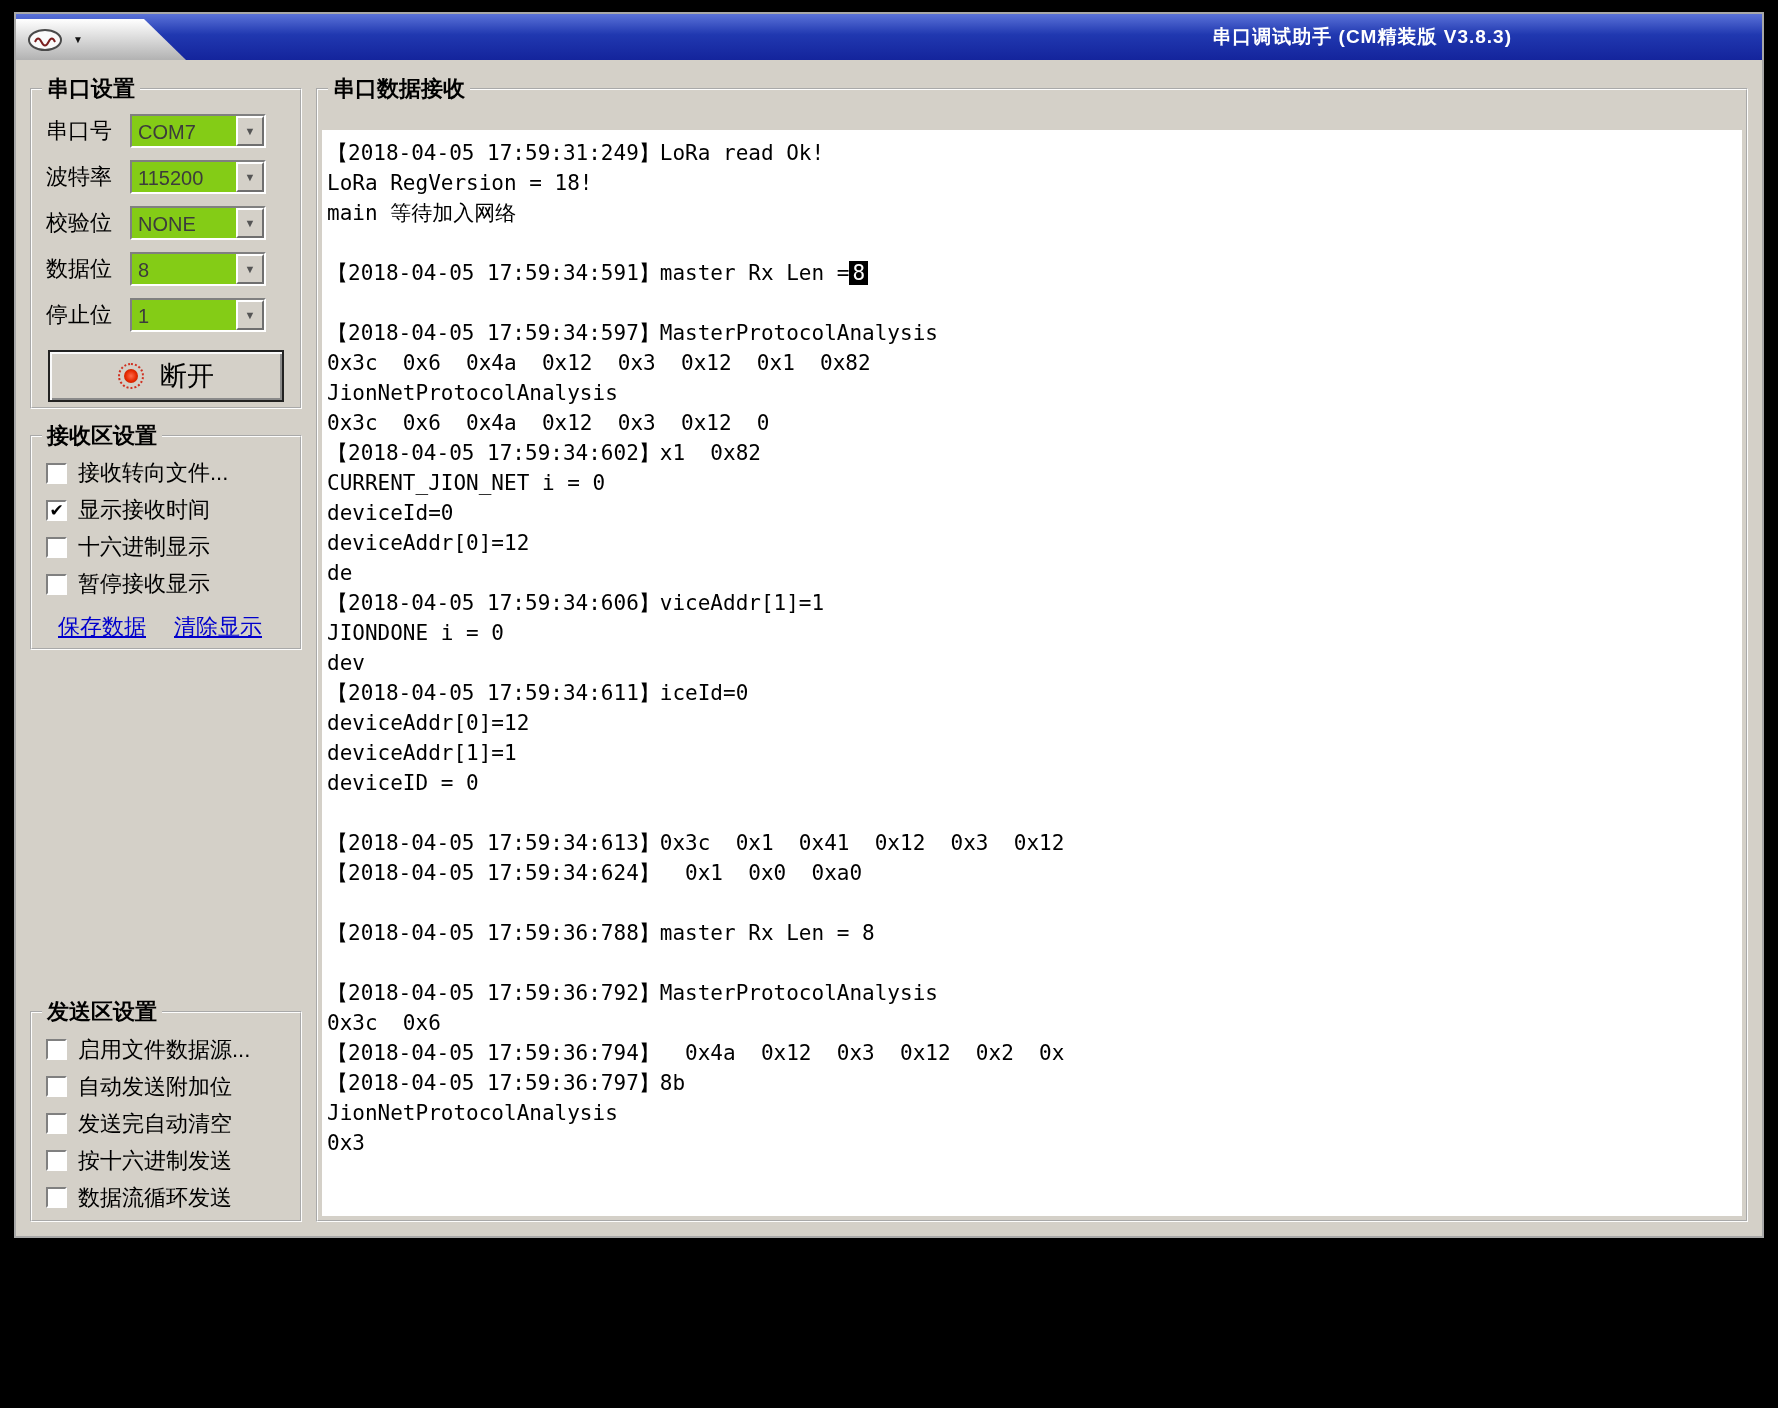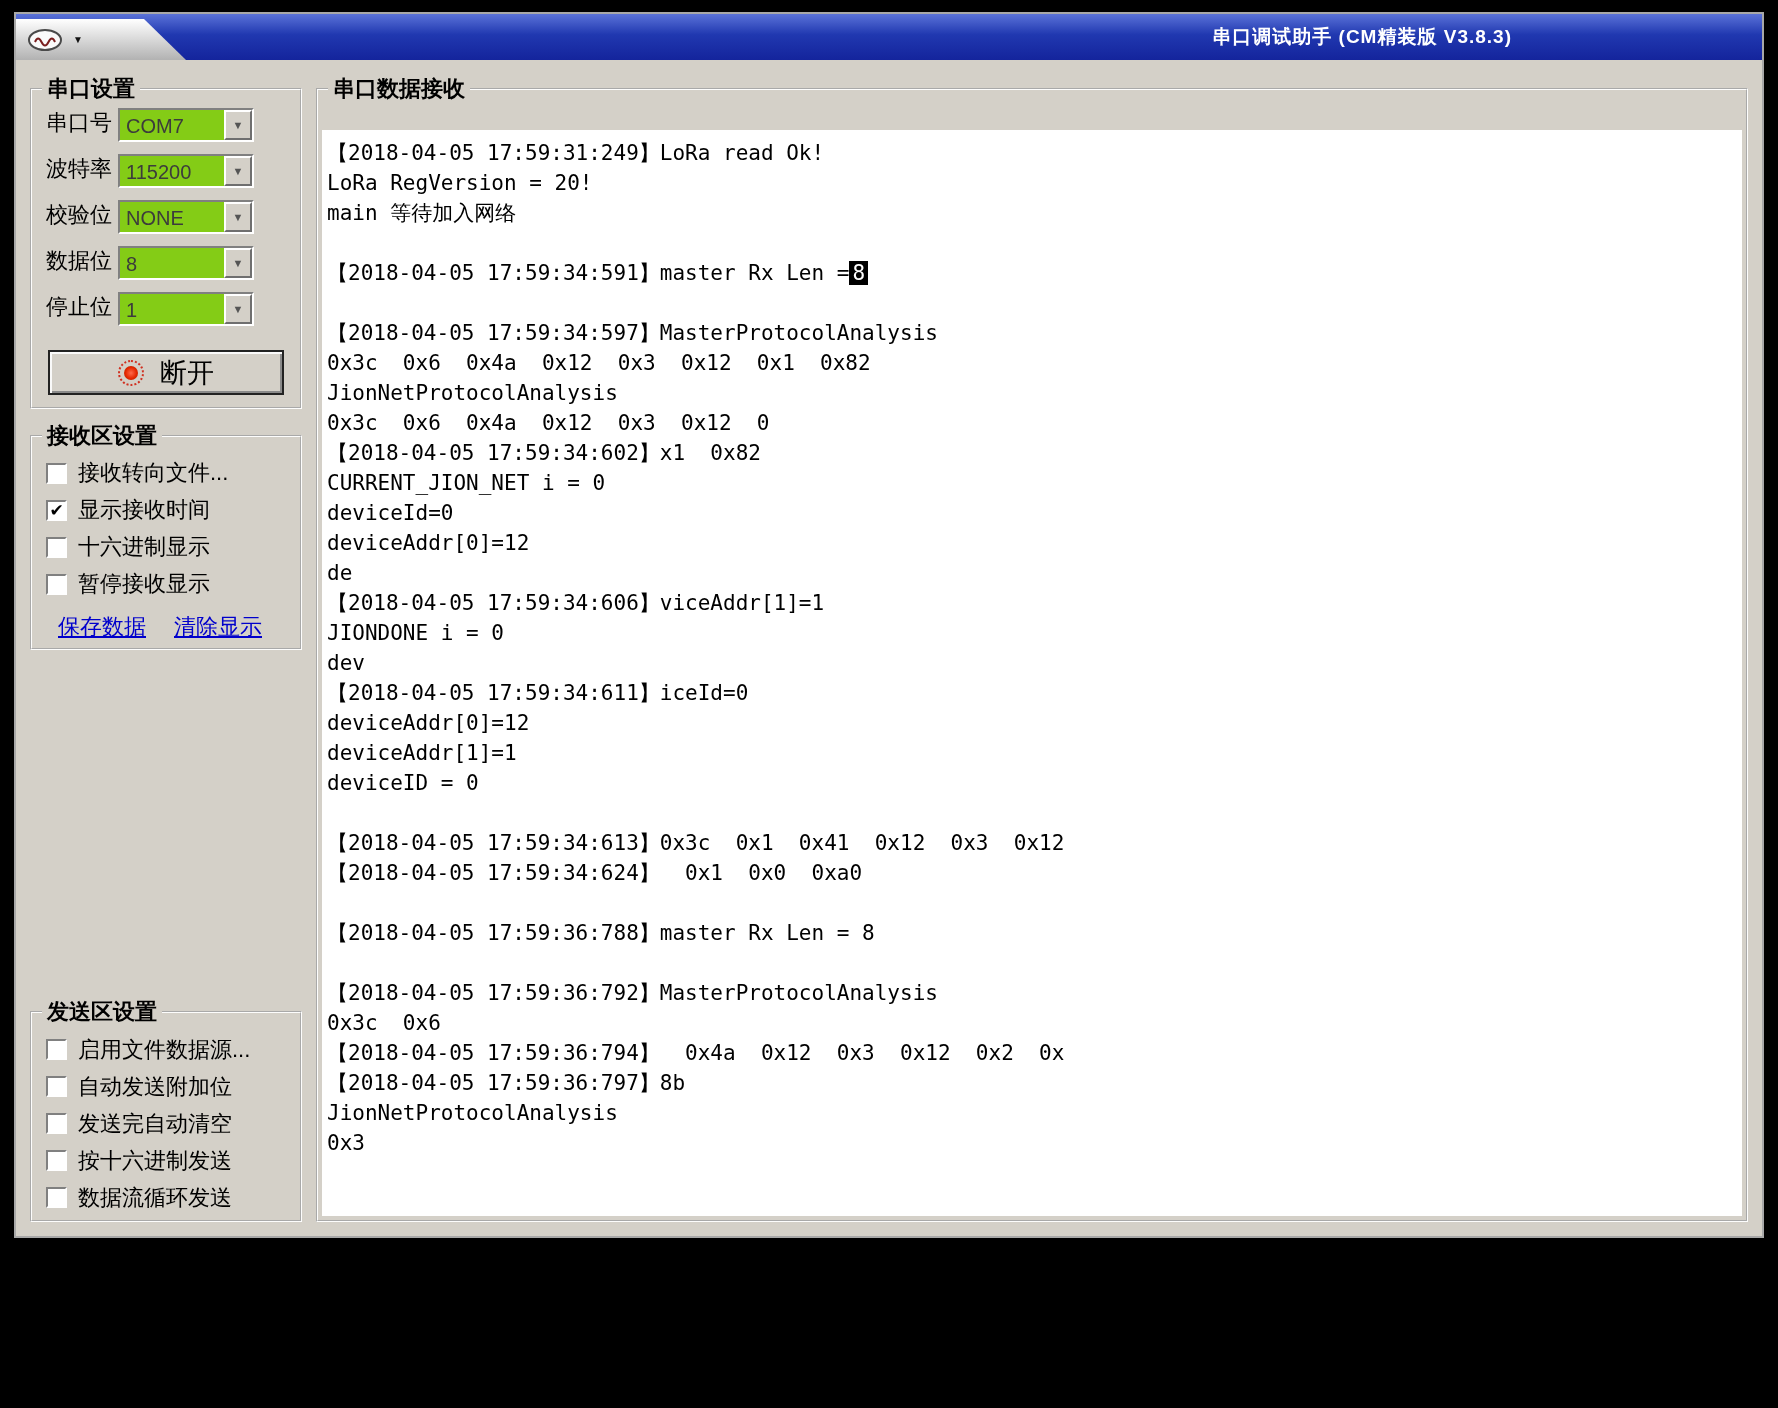--- a/index.html
+++ b/index.html
@@ -25,29 +25,29 @@
   
   .main { flex:1; display:flex; gap:14px; padding:14px; overflow:hidden; }
   .left-col { flex:0 0 272px; width:272px; display:flex; flex-direction:column; }
   .right-col { flex:1; }
 
   fieldset.group { border:2px groove #fdfdfd; padding:4px 6px; }
   fieldset.group legend { font-size:22px; color:#000; padding:0 5px; margin-left:4px;font-weight:bold; }
 
   
   .serial-group { height:345px; }
-  .field-row { display:flex; align-items:flex-start; height:46px; padding-left:8px; }
+  .field-row { display:flex; align-items:center; height:46px; padding-left:8px;gap:12px; }
   .field-label { width:72px; font-size:22px; color:#000; }
   .combo { display:flex; width:136px; height:34px;
            border:2px solid; border-color:#808080 #ffffff #ffffff #808080; background:#84cc16; }
   .combo-value { flex:1; font-size:20px; color:#3c3c3c; padding:5px 0 0 6px; white-space:nowrap; overflow:hidden; }
   .combo-btn { flex:0 0 28px; border:2px solid; border-color:#ffffff #6f6f6f #6f6f6f #ffffff;
                background:#d4d0c8; color:#555; font-size:11px;
                display:flex; align-items:center; justify-content:center; }
-  .disconnect-btn { margin:12px 10px 0; height:45px; width:calc(100% - 20px);
+  .disconnect-btn { margin:12px 10px 0; height:52px; width:calc(100% - 20px);
                     display:flex; align-items:center; justify-content:center; gap:16px;
                     background:#d4d0c8; border:2px solid #222;
                     box-shadow: inset 2px 2px 0 #fafafa, inset -2px -2px 0 #8a8a8a;
                     font-family:inherit; font-size:27px; color:#000; cursor:pointer; }
   .led { width:26px; height:26px; border-radius:50%; border:2px dotted #d03020; position:relative; }
   .led::after { content:""; position:absolute; inset:4px; border-radius:50%;
                 background:radial-gradient(circle, #ff6a4a 0%, #e42800 55%, #a81e00 100%); }
 
   
   .receive-group { margin-top:12px; height:236px; }
@@ -201,21 +201,21 @@
       </fieldset>
 
     </div>
 
     <div class="right-col">
       <fieldset class="group recv-data-group">
         <legend>串口数据接收</legend>
         <div class="terminal" id="terminal">
   <div class="term-line"><span class="term-text">【2018-04-05 17:59:31:249】LoRa read Ok!</span></div>
 
-  <div class="term-line"><span class="term-text">LoRa RegVersion = 20!</span></div>
+  <div class="term-line"><span class="term-text">LoRa RegVersion = 18!</span></div>
 
 
   <div class="term-line"><span class="term-text">main 等待加入网络</span></div>
 
   <div class="term-line"><span class="term-text"></span></div>
 
   <div class="term-line"><span class="term-text">【2018-04-05 17:59:34:591】master Rx Len =</span><span class="term-hl">8</span></div>
 
   <div class="term-line"><span class="term-text"></span></div>
 

